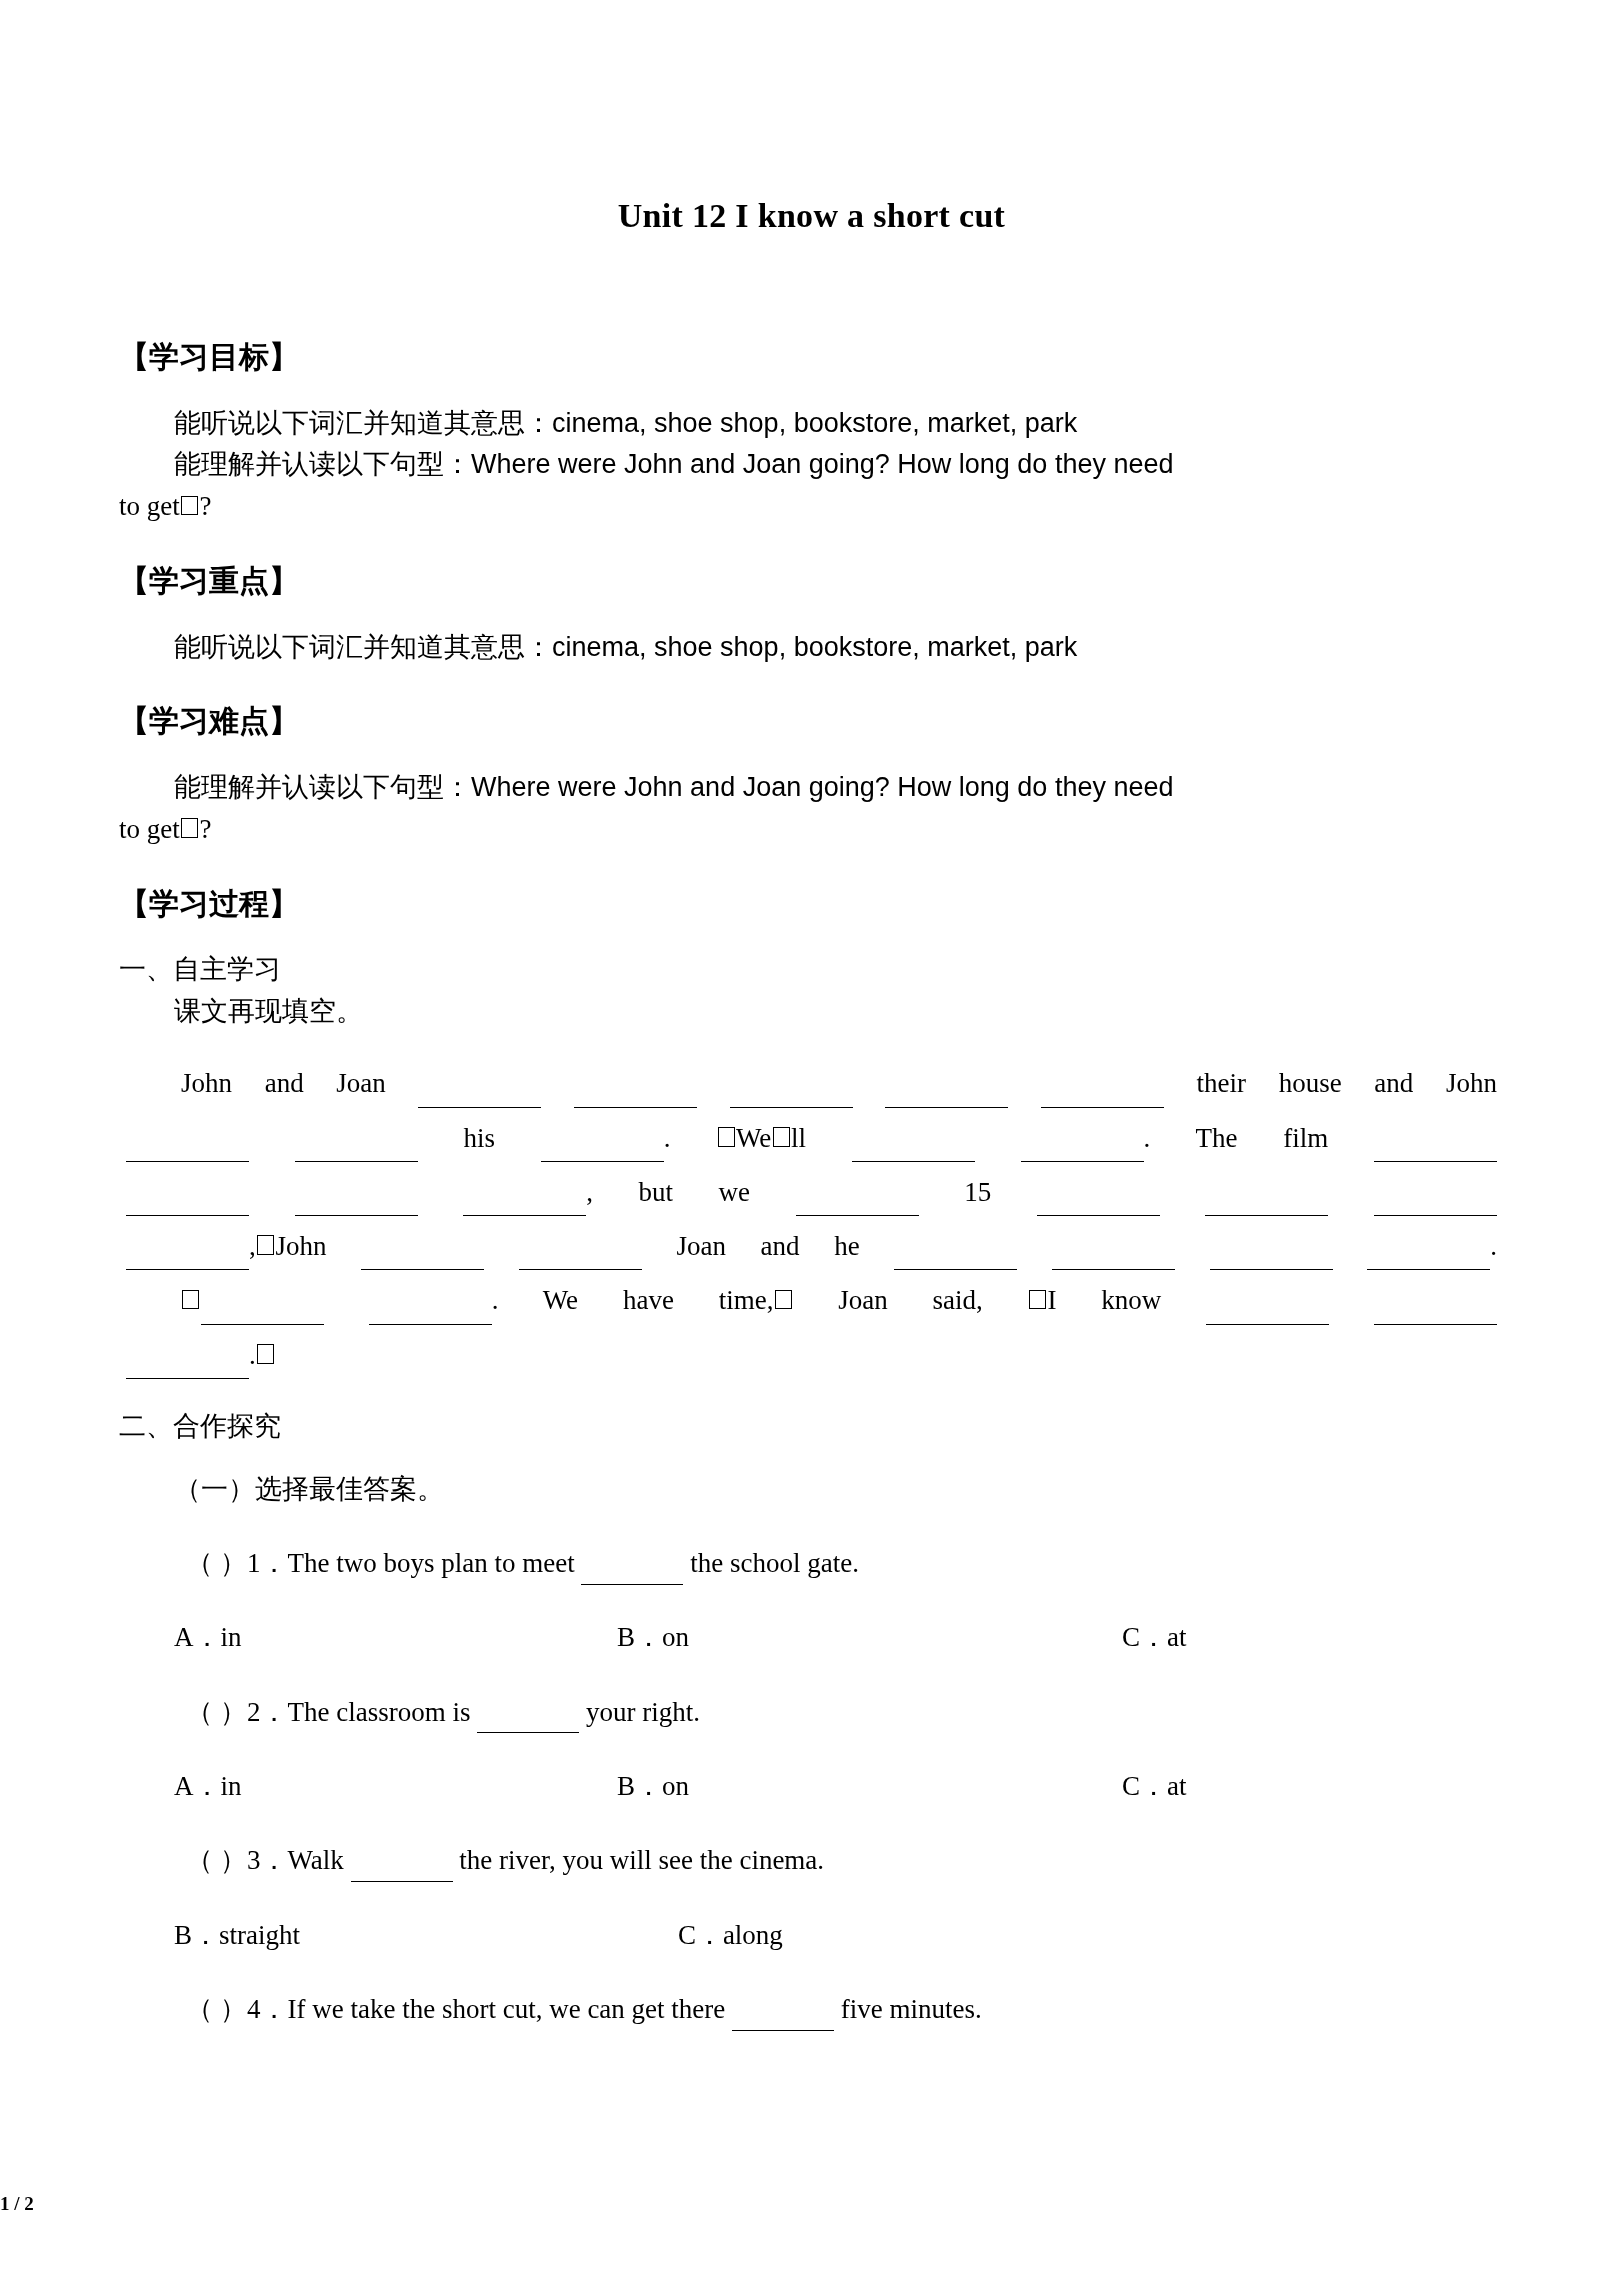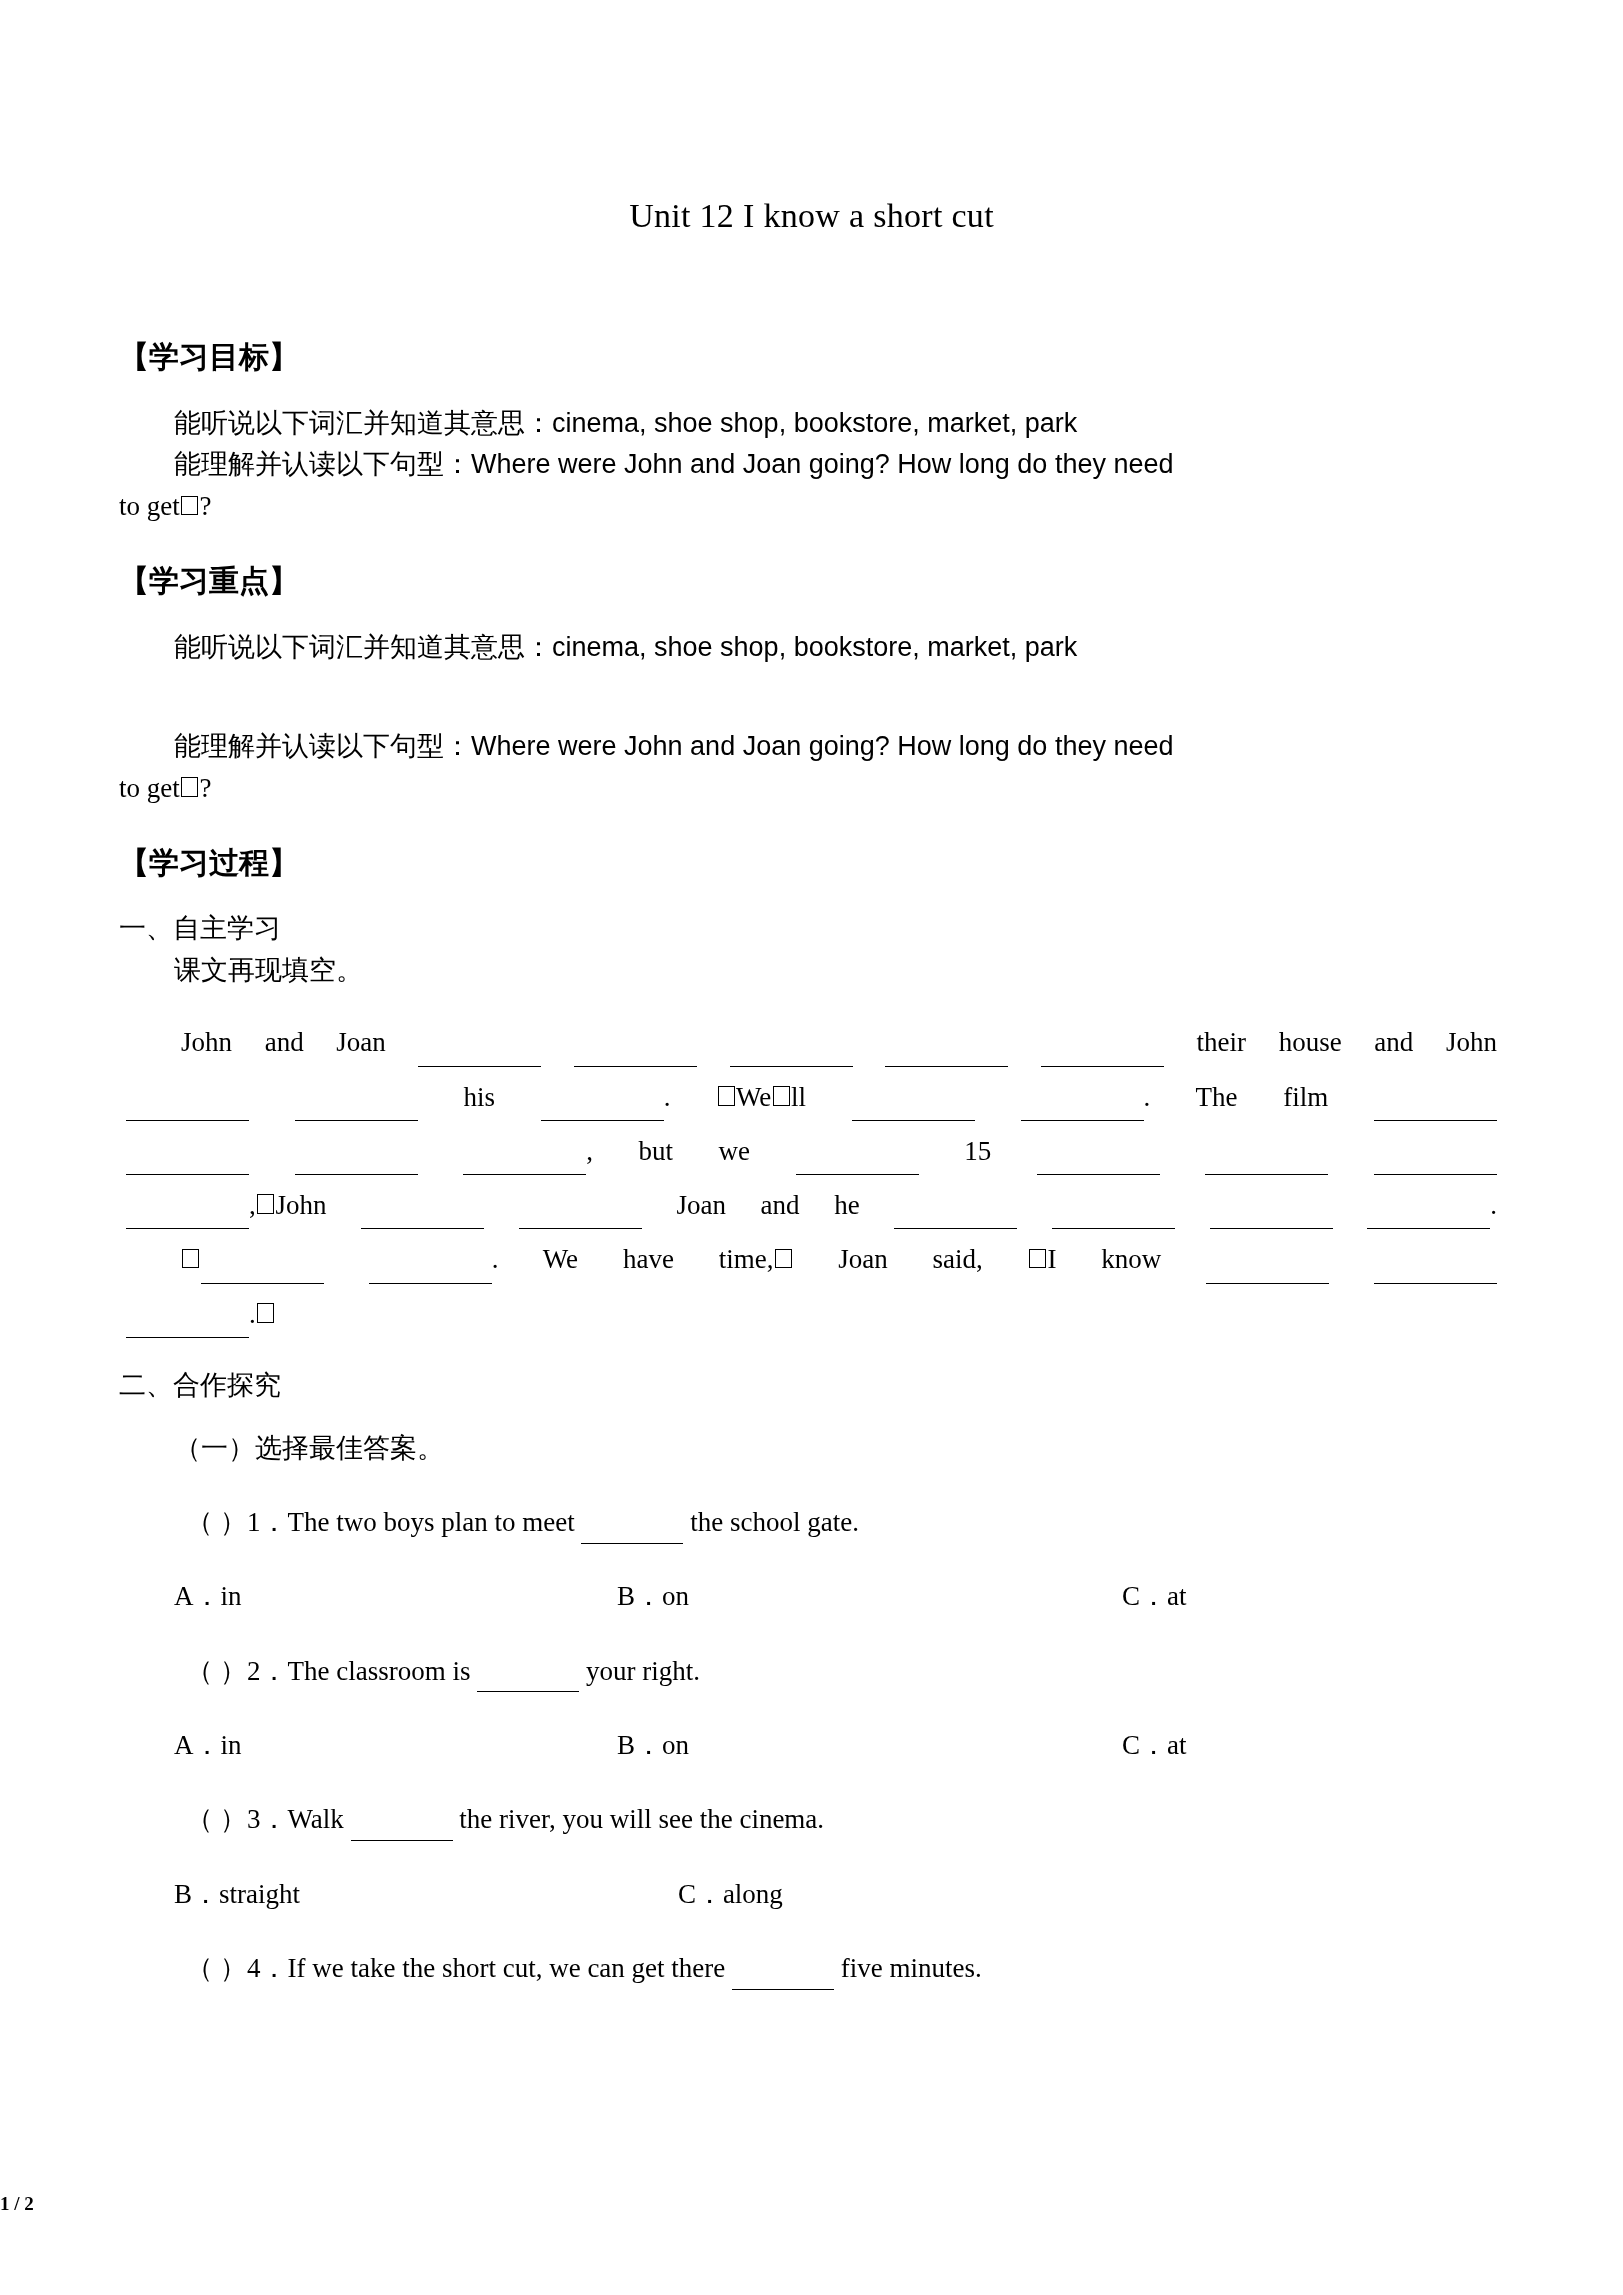--- a/index.html
+++ b/index.html
@@ -14,21 +14,21 @@
   .page {
     width: 1623px;
     min-height: 2295px;
     box-sizing: border-box;
     position: relative;
     background: #ffffff;
     padding: 170px 119px 0 119px;
   }
   .doc-title {
     text-align: center;
-    font-weight: normal;
+    font-weight: bold;
     font-size: 34px;
     letter-spacing: 0.3px;
     margin: 27px 0 0 0;
   }
   .section-head {
     font-family: "Liberation Sans", "DejaVu Sans", sans-serif;
     font-weight: bold;
     font-size: 30px;
     margin: 0;
     padding: 0;
@@ -126,20 +126,21 @@
   <p class="para"><span>to get</span><span class="box-char"></span><span>?</span></p>
 
   <div class="row-sp-lg"></div>
 
   <div class="section-head">【学习重点】</div>
   <div class="small-gap"></div>
   <p class="para indent cn">能听说以下词汇并知道其意思：cinema, shoe shop, bookstore, market, park</p>
 
   <div class="row-sp-lg"></div>
 
+  <div class="section-head">【学习难点】</div>
   <div class="small-gap"></div>
   <p class="para indent cn">能理解并认读以下句型：Where were John and Joan going?     How long do they need</p>
   <p class="para"><span>to get</span><span class="box-char"></span><span>?</span></p>
 
   <div class="row-sp-lg"></div>
 
   <div class="section-head">【学习过程】</div>
   <div class="small-gap"></div>
 
   <p class="para cn">一、自主学习</p>

